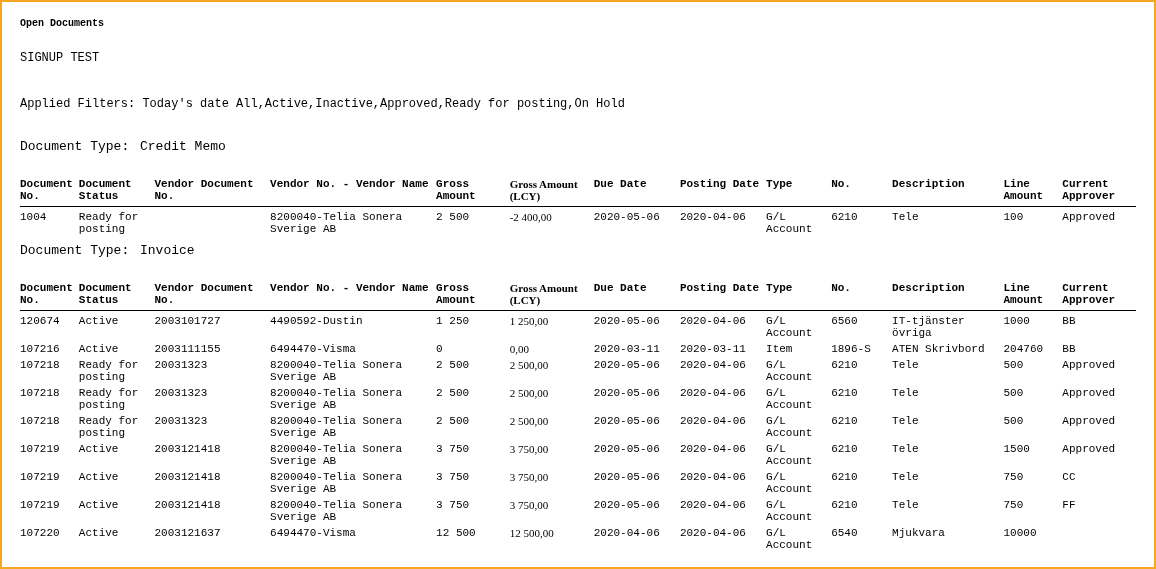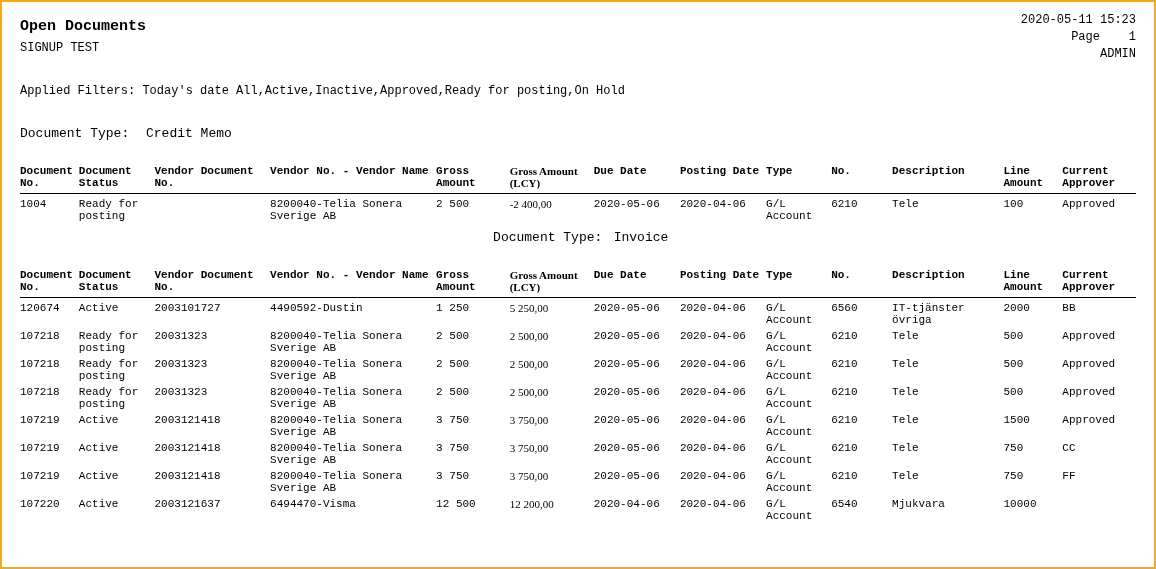--- a/index.html
+++ b/index.html
@@ -17,40 +17,40 @@
     padding: 10px 18px;
     position: relative;
     overflow: hidden;
   }
   .header-row {
     display: flex;
     justify-content: space-between;
     align-items: flex-start;
   }
   .title {
-    font-size: 15px;
+    font-size: 10px;
     font-weight: bold;
     margin: 6px 0 4px 0;
   }
   .meta-right {
     text-align: right;
     line-height: 1.4;
   }
   .meta-left {
-    margin-top: 6px;
+    margin-top: 22px;
   }
   .filters {
-    margin-top: 22px;
+    margin-top: 32px;
   }
   .doc-type-row {
     margin-top: 28px;
     font-size: 13px;
   }
   .doc-type-label { display: inline-block; width: 120px; }
-  .doc-type-value { display: inline-block; margin-left: 6px; }
+  .doc-type-value { display: inline-block; margin-left: 0; }
 
   table.data {
     margin-top: 22px;
     border-collapse: collapse;
     width: 100%;
     table-layout: fixed;
   }
   table.data th, table.data td {
     text-align: left;
     vertical-align: top;
@@ -87,28 +87,20 @@
 </head>
 <body>
 
 <div class="page">
 
   <div class="header-row">
     <div>
       <div class="title">Open Documents</div>
       <div class="meta-left">SIGNUP TEST</div>
     </div>
-    <div class="meta-right">
-      <div>2020-05-11 15:23</div>
-      <div>
-        <span>Page</span>&nbsp;&nbsp;&nbsp;
-        <span>1</span>
-      </div>
-      <div>ADMIN</div>
-    </div>
   </div>
 
   <div class="filters">
     <span>Applied Filters:</span>
     <span>Today's date All,Active,Inactive,Approved,Ready for posting,On Hold</span>
   </div>
 
   <div id="sections-host">
       <div class="doc-type-row"><span class="doc-type-label">Document Type:</span><span class="doc-type-value">Credit Memo</span></div>
       <table class="data">
@@ -140,21 +132,21 @@
             <td class="c-due">2020-05-06</td>
             <td class="c-posting">2020-04-06</td>
             <td class="c-type">G/L Account</td>
             <td class="c-no">6210</td>
             <td class="c-desc">Tele</td>
             <td class="c-lineamt">100</td>
             <td class="c-approver">Approved</td>
           </tr>
         </tbody>
       </table>
-      <div class="doc-type-row" style="margin-top: 6px; text-align: center;"><span class="doc-type-label">Document Type:</span><span class="doc-type-value">Invoice</span></div>
+      <div class="doc-type-row" style="margin-top: 6px;"><span class="doc-type-label">Document Type:</span><span class="doc-type-value">Invoice</span></div>
       <table class="data">
         <thead>
           <tr>
             <th class="c-docno">Document No.</th>
             <th class="c-status">Document Status</th>
             <th class="c-vdocno">Vendor Document No.</th>
             <th class="c-vendor">Vendor No. - Vendor Name</th>
             <th class="c-gross">Gross Amount</th>
             <th class="c-grosslcy">Gross Amount (LCY)</th>
             <th class="c-due">Due Date</th>
@@ -166,27 +158,42 @@
             <th class="c-approver">Current Approver</th>
           </tr>
         </thead>
         <tbody>
           <tr class="first-body-row">
             <td class="c-docno">120674</td>
             <td class="c-status">Active</td>
             <td class="c-vdocno">2003101727</td>
             <td class="c-vendor">4490592-Dustin</td>
             <td class="c-gross">1 250</td>
-            <td class="c-grosslcy">5 250,00</td>
+            <td class="c-grosslcy">1 250,00</td>
             <td class="c-due">2020-05-06</td>
             <td class="c-posting">2020-04-06</td>
             <td class="c-type">G/L Account</td>
             <td class="c-no">6560</td>
             <td class="c-desc">IT-tjänster övriga</td>
-            <td class="c-lineamt">2000</td>
+            <td class="c-lineamt">1000</td>
+            <td class="c-approver">BB</td>
+          </tr>
+          <tr>
+            <td class="c-docno">107216</td>
+            <td class="c-status">Active</td>
+            <td class="c-vdocno">2003111155</td>
+            <td class="c-vendor">6494470-Visma</td>
+            <td class="c-gross">0</td>
+            <td class="c-grosslcy">0,00</td>
+            <td class="c-due">2020-03-11</td>
+            <td class="c-posting">2020-03-11</td>
+            <td class="c-type">Item</td>
+            <td class="c-no">1896-S</td>
+            <td class="c-desc">ATEN Skrivbord</td>
+            <td class="c-lineamt">204760</td>
             <td class="c-approver">BB</td>
           </tr>
           <tr>
             <td class="c-docno">107218</td>
             <td class="c-status">Ready for posting</td>
             <td class="c-vdocno">20031323</td>
             <td class="c-vendor">8200040-Telia Sonera Sverige AB</td>
             <td class="c-gross">2 500</td>
             <td class="c-grosslcy">2 500,00</td>
             <td class="c-due">2020-05-06</td>
@@ -271,21 +278,21 @@
             <td class="c-desc">Tele</td>
             <td class="c-lineamt">750</td>
             <td class="c-approver">FF</td>
           </tr>
           <tr>
             <td class="c-docno">107220</td>
             <td class="c-status">Active</td>
             <td class="c-vdocno">2003121637</td>
             <td class="c-vendor">6494470-Visma</td>
             <td class="c-gross">12 500</td>
-            <td class="c-grosslcy">12 200,00</td>
+            <td class="c-grosslcy">12 500,00</td>
             <td class="c-due">2020-04-06</td>
             <td class="c-posting">2020-04-06</td>
             <td class="c-type">G/L Account</td>
             <td class="c-no">6540</td>
             <td class="c-desc">Mjukvara</td>
             <td class="c-lineamt">10000</td>
             <td class="c-approver"></td>
           </tr>
         </tbody>
       </table>

